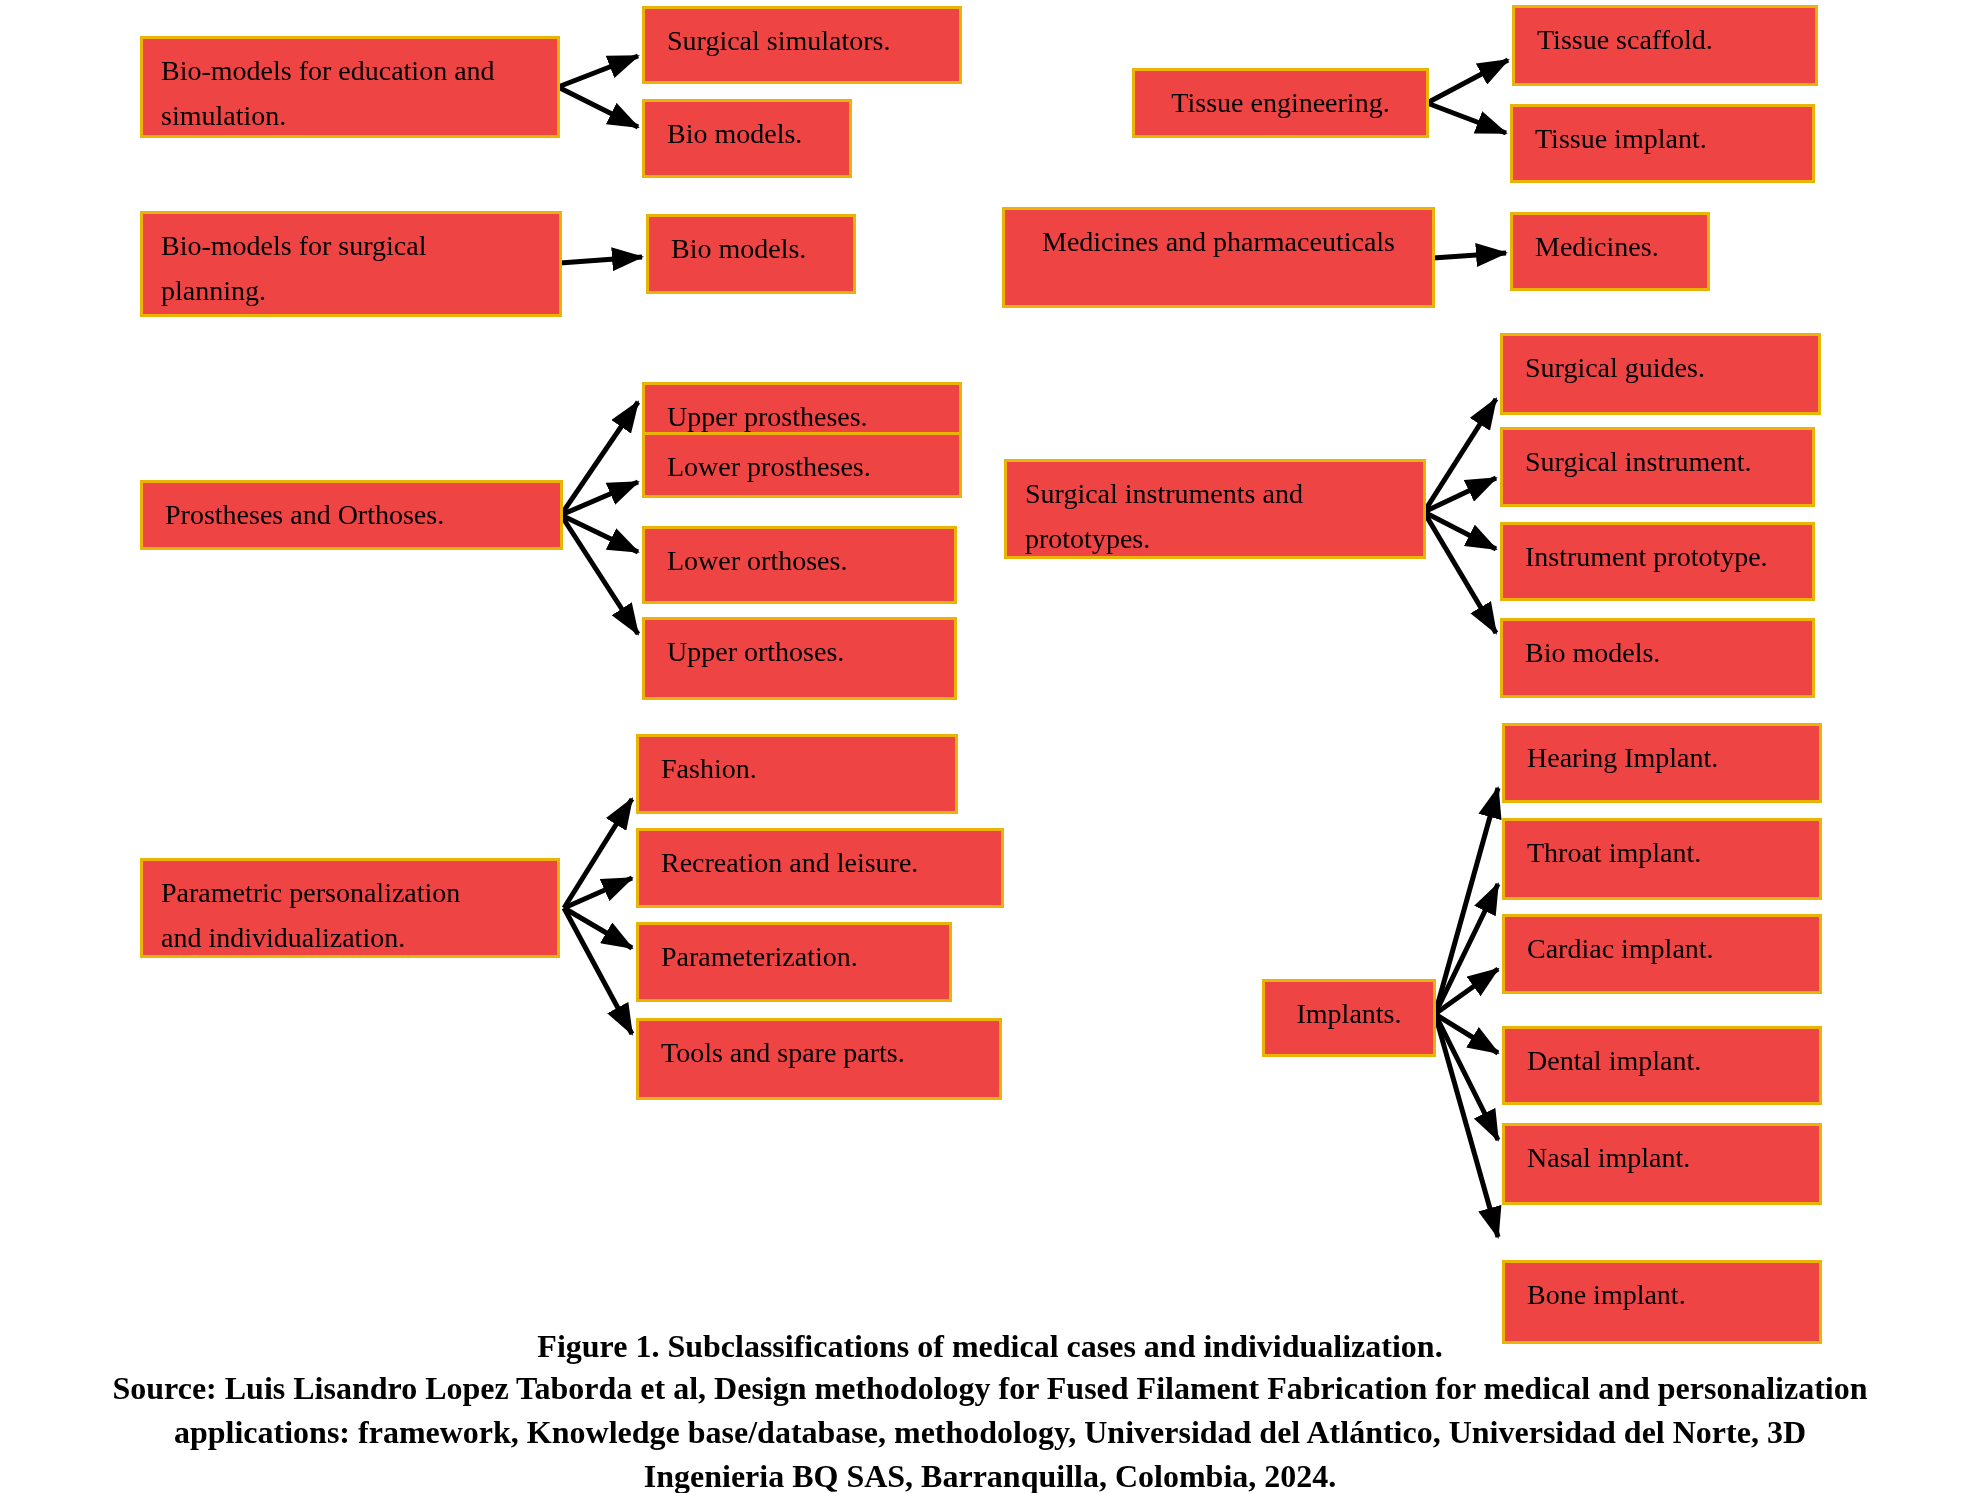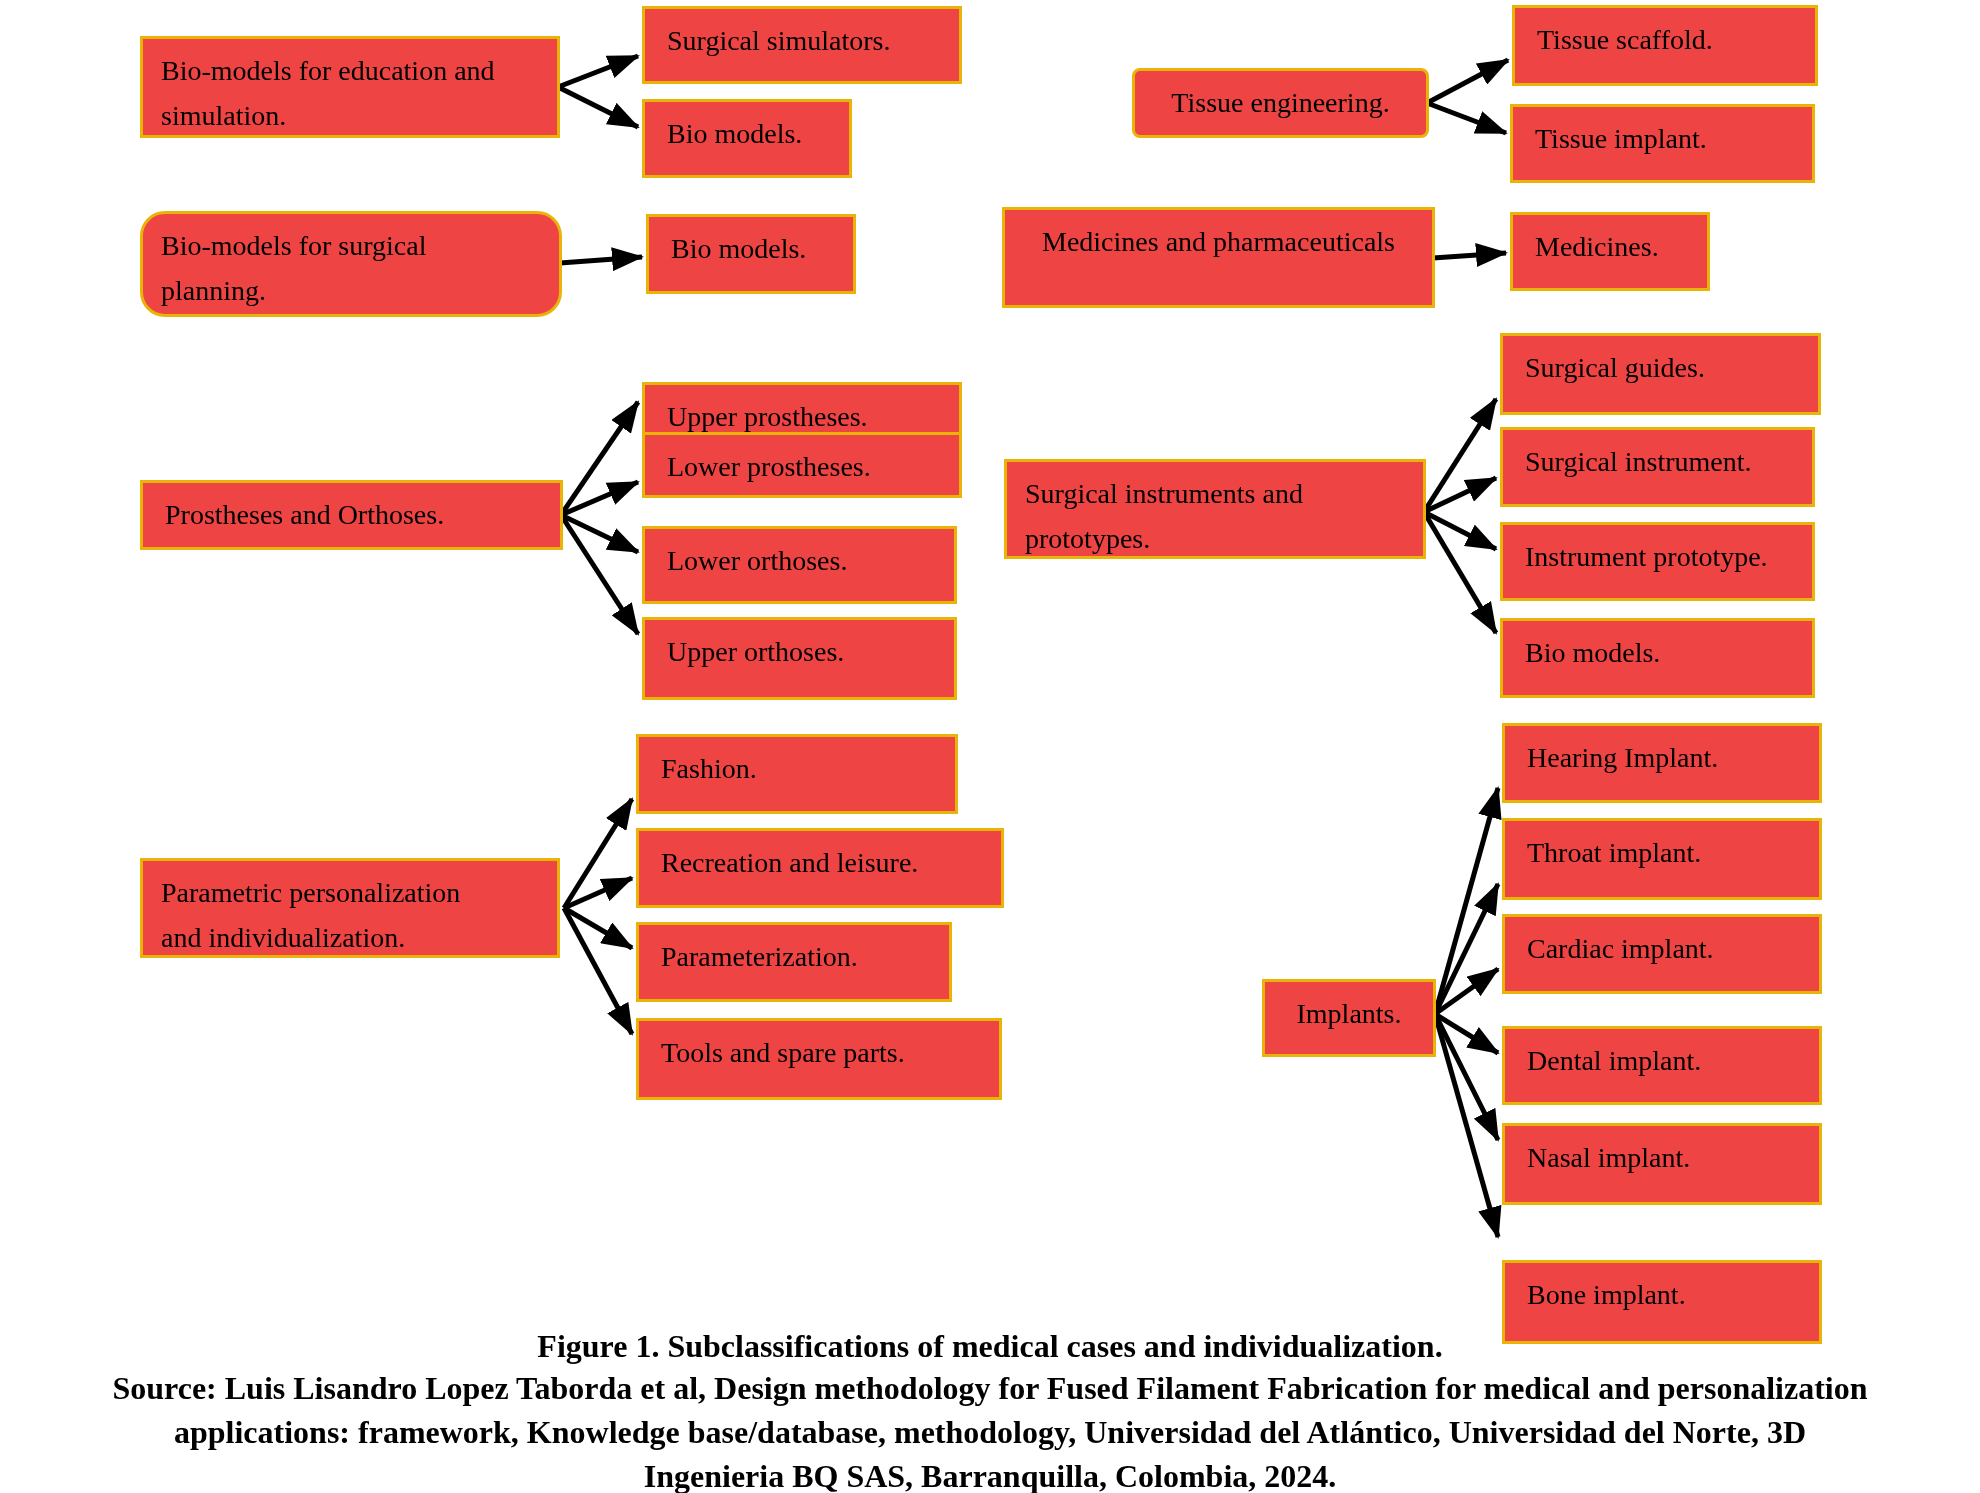--- a/index.html
+++ b/index.html
@@ -58,38 +58,38 @@
       <line x1="1435" y1="1014" x2="1498" y2="1140" marker-end="url(#ah)"></line>
       <line x1="1435" y1="1014" x2="1498" y2="1237" marker-end="url(#ah)"></line>
     </g>
   </svg>
 
   <div class="node parent" style="left:140px;top:36px;width:420px;height:102px;">Bio-models for education and
 simulation.</div>
   <div class="node" style="left:642px;top:6px;width:320px;height:78px;">Surgical simulators.</div>
   <div class="node" style="left:642px;top:99px;width:210px;height:79px;">Bio models.</div>
 
-  <div class="node parent" style="left:140px;top:211px;width:422px;height:106px;border-radius:25px;">Bio-models for surgical
+  <div class="node parent" style="left:140px;top:211px;width:422px;height:106px;">Bio-models for surgical
 planning.</div>
   <div class="node" style="left:646px;top:214px;width:210px;height:80px;">Bio models.</div>
 
   <div class="node" style="left:140px;top:480px;width:423px;height:70px;">Prostheses and Orthoses.</div>
   <div class="node" style="left:642px;top:338px;width:320px;height:78px;margin-top:44px;">Upper prostheses.</div>
   <div class="node" style="left:642px;top:432px;width:320px;height:66px;">Lower prostheses.</div>
   <div class="node" style="left:642px;top:526px;width:315px;height:78px;">Lower orthoses.</div>
   <div class="node" style="left:642px;top:617px;width:315px;height:83px;">Upper orthoses.</div>
 
   <div class="node parent" style="left:140px;top:858px;width:420px;height:100px;">Parametric personalization
 and individualization.</div>
   <div class="node" style="left:636px;top:828px;width:368px;height:80px;">Recreation and leisure.</div>
   <div class="node" style="left:636px;top:734px;width:322px;height:80px;">Fashion.</div>
   <div class="node" style="left:636px;top:922px;width:316px;height:80px;">Parameterization.</div>
   <div class="node" style="left:636px;top:1018px;width:366px;height:82px;">Tools and spare parts.</div>
 
-  <div class="node ctr" style="left:1132px;top:68px;width:297px;height:70px;border-radius:8px;">Tissue engineering.</div>
+  <div class="node ctr" style="left:1132px;top:68px;width:297px;height:70px;">Tissue engineering.</div>
   <div class="node" style="left:1512px;top:5px;width:306px;height:81px;">Tissue scaffold.</div>
   <div class="node" style="left:1510px;top:104px;width:305px;height:79px;">Tissue implant.</div>
 
   <div class="node ctr" style="left:1002px;top:207px;width:433px;height:101px;">Medicines and pharmaceuticals</div>
   <div class="node" style="left:1510px;top:212px;width:200px;height:79px;">Medicines.</div>
 
   <div class="node parent" style="left:1004px;top:459px;width:422px;height:100px;">Surgical instruments and
 prototypes.</div>
   <div class="node" style="left:1500px;top:333px;width:321px;height:82px;">Surgical guides.</div>
   <div class="node" style="left:1500px;top:427px;width:315px;height:80px;">Surgical instrument.</div>

